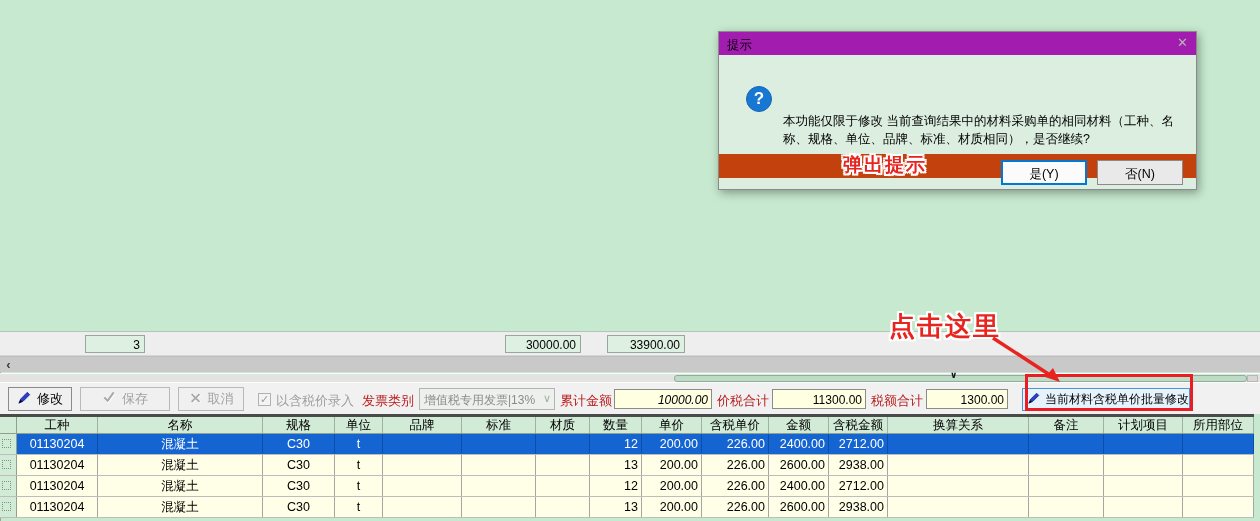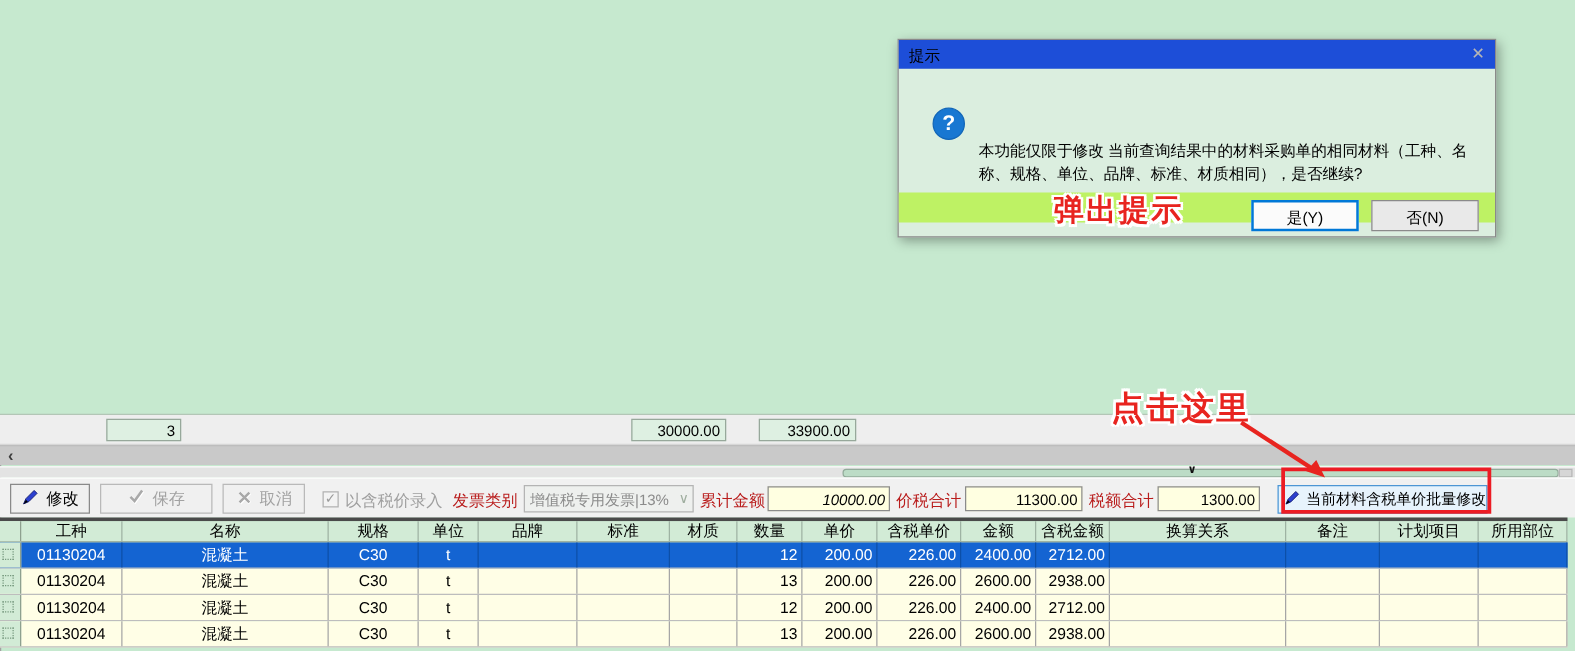--- a/index.html
+++ b/index.html
@@ -86,43 +86,43 @@
   .cell.align-right { justify-content:flex-end; }
   .sel-cell { width:17px; flex:0 0 17px; background:#d2ebd6;
               border-right:1px solid #8ea08f; position:relative; }
   .sel-cell .marker { position:absolute; left:2px; top:5px; width:9px; height:9px;
               border:1px dotted #76997e; }
 
   
   .dialog { position:absolute; left:718px; top:31px; width:479px; height:159px;
             background:#dbeedf; border:1px solid #8a8a8a;
             box-shadow:2px 3px 9px rgba(0,0,0,.35); }
-  .dlg-title { height:23px; background:#1d4ed8; font-size:12.5px; color:#000;
+  .dlg-title { height:23px; background:#a21caf; font-size:12.5px; color:#000;
                padding:5px 8px 0 8px; position:relative; }
   .dlg-close { position:absolute; right:8px; top:3px; color:#b5b5b5; font-size:13px; }
   .dlg-body { position:relative; height:99px; }
   .dlg-icon { position:absolute; left:27px; top:31px; width:26px; height:26px;
               border-radius:50%; background:#1877d2; border:1px solid #1266b8;
               color:#fff; font-size:17px; font-weight:bold; text-align:center;
               line-height:24px; }
   .dlg-msg { position:absolute; left:64px; top:29px; width:402px; font-size:12.5px;
              line-height:18px; color:#000;margin-top:28px; }
-  .dlg-footer { height:24px; background:#bef264; position:relative; }
+  .dlg-footer { height:24px; background:#c2410c; position:relative; }
   .dlg-btn { position:absolute; width:86px; height:25px; top:6px; font-size:12.5px;
              text-align:center; padding-top:5px; }
   .dlg-yes { left:282px; background:#fbfbfb; border:2px solid #0078d7; padding-top:4px; }
   .dlg-no { left:378px; background:#e9e9e9; border:1px solid #8a8a8a; }
 
   
   .stamp { position:absolute; color:#e8241f; font-weight:bold; white-space:nowrap;
            letter-spacing:2px; z-index:50;
            text-shadow:-2px -2px 0 #fff, 2px -2px 0 #fff, -2px 2px 0 #fff,
                         2px 2px 0 #fff, 0 -2px 0 #fff, 0 2px 0 #fff,
                         -2px 0 0 #fff, 2px 0 0 #fff; }
-  .stamp-popup { left:843px; top:152px; font-size:24px; }
+  .stamp-popup { left:843px; top:152px; font-size:19px; }
   .stamp-click { left:889px; top:309px; font-size:26px; }
   .anno-arrow { position:absolute; left:985px; top:335px; z-index:50; }
   .anno-rect { position:absolute; left:1025px; top:374px; width:168px; height:37px;
                border:3px solid #ec1c24; z-index:40; }
 
   .icon-svg { display:inline-block; flex:0 0 auto; }
 </style>
 </head>
 <body>
 

